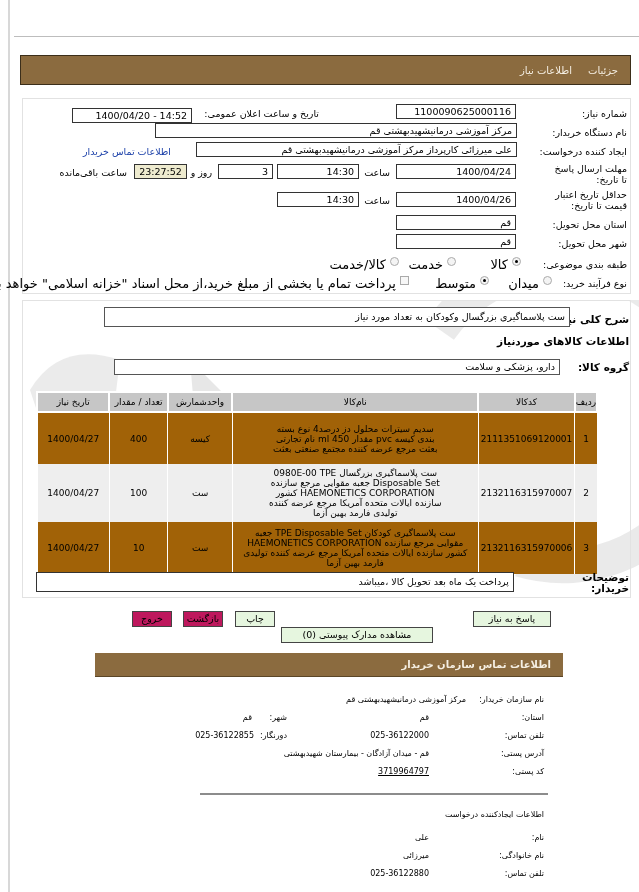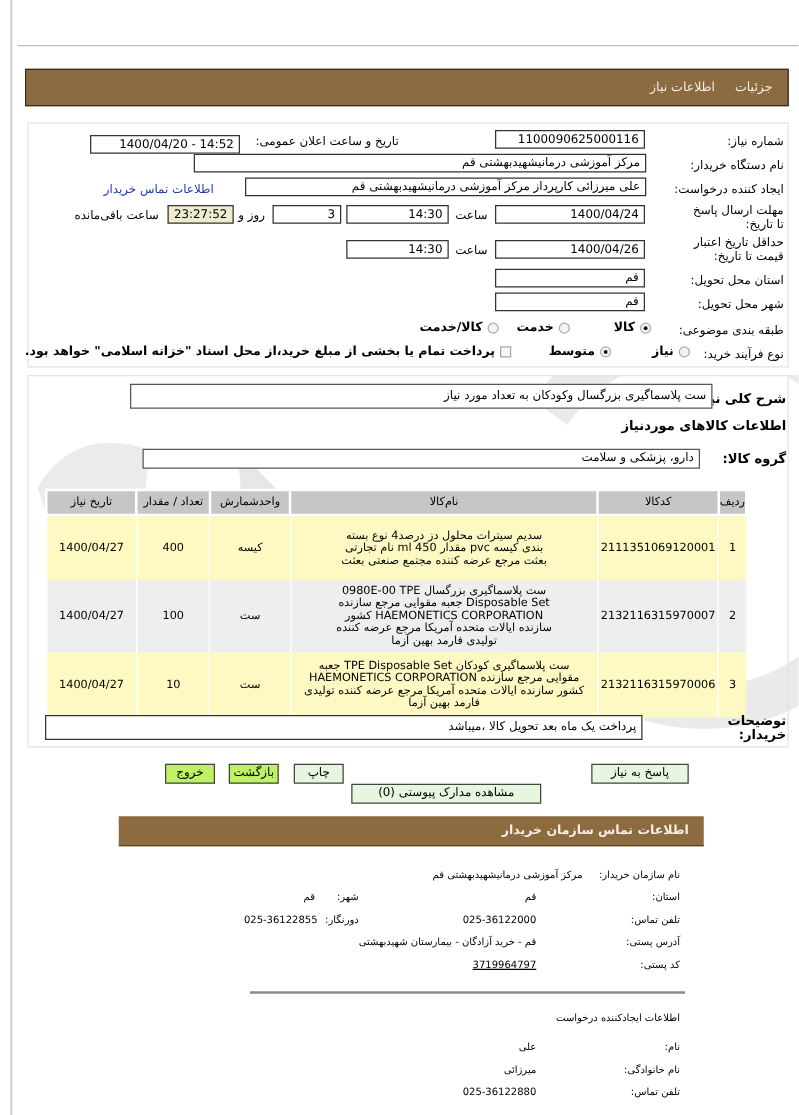--- a/index.html
+++ b/index.html
@@ -11,30 +11,30 @@
   .header-bar span { color: #f5efe3; font-size: 10px; text-align: right; }
   .card { position: absolute; border: 1px solid #e2e2e2; background: transparent; }
   .lbl { position: absolute; direction: rtl; text-align: right; font-size: 9.5px; white-space: nowrap; }
   .fld { position: absolute; border: 1px solid #333; background: #fff; height: 15px; font-size: 9.5px; line-height: 13px; padding: 0 4px; direction: rtl; text-align: right; white-space: nowrap; overflow: hidden; }
   .fld.ltr { direction: ltr; text-align: right; }
   .fld.timer { background: #eeebcf; text-align: center; direction: ltr; }
   .link { color: #1a3fa8; }
   .radio { display: inline-block; width: 9px; height: 9px; border-radius: 50%; border: 1px solid #aaa; background: #f4f4f4; vertical-align: middle; position: relative; }
   .radio.on::after { content: ""; position: absolute; left: 2px; top: 2px; width: 3px; height: 3px; border-radius: 50%; background: #000; }
   .chk { display: inline-block; width: 9px; height: 9px; border: 1px solid #aaa; background: #f7f7f7; vertical-align: middle; }
-  .opt { position: absolute; direction: rtl; display: flex; align-items: center; gap: 4px; font-size: 10px; white-space: nowrap; font-weight: bold; }
+  .opt { position: absolute; direction: rtl; display: flex; align-items: flex-start; gap: 4px; font-size: 13px; white-space: nowrap; }
   .bold { font-weight: bold; font-size: 10.5px; }
   table.items { position: absolute; left: 36px; top: 391px; width: 562px; border-collapse: collapse; direction: rtl; font-size: 9px; }
   table.items th { background: #c6c6c6; font-weight: normal; height: 20px; border: 2px solid #fff; font-size: 9px; }
   table.items td { text-align: center; border-left: 1px solid #fff; padding: 2px 2px; line-height: 10px; }
-  table.items tr.odd td { background: #fef9c3; }
+  table.items tr.odd td { background: #a16207; }
   table.items tr.even td { background: #eeeeee; }
   .btn { position: absolute; height: 16px; border: 1px solid #444; font-size: 9.5px; line-height: 14px; text-align: center; direction: rtl; }
   .btn.green { background: #e6f6df; }
-  .btn.pink { background: #bef264; }
+  .btn.pink { background: #be185d; }
   .contact-bar { position: absolute; left: 95px; top: 653px; width: 468px; height: 24px; background: #8b6b3f; border-bottom: 1px solid #5b4627; }
   .contact-bar span { position: absolute; right: 12px; top: 6px; color: #f5efe3; font-weight: bold; font-size: 10px; direction: rtl; }
   .small { font-size: 8px; }
   .divider { position: absolute; left: 200px; top: 793px; width: 348px; height: 2px; background: #8c8c8c; }
   .watermark { position: absolute; pointer-events: none; }
 </style>
 </head>
 <body>
 
 <div class="left-rule"></div>
@@ -97,21 +97,21 @@
   <span>خدمت</span>
 </div>
 <div class="opt" style="right:240px;top:257px;">
   <span class="radio"></span>
   <span>کالا/خدمت</span>
 </div>
 
 <span class="lbl" style="right:12px;top:278px;">نوع فرآیند خرید:</span>
 <div class="opt" style="right:87px;top:276px;">
   <span class="radio"></span>
-  <span>نیاز</span>
+  <span>میدان</span>
 </div>
 <div class="opt" style="right:150px;top:276px;">
   <span class="radio on"></span>
   <span>متوسط</span>
 </div>
 <div class="opt" style="right:230px;top:276px;">
   <span class="chk"></span>
   <span>پرداخت تمام یا بخشی از مبلغ خرید،از محل اسناد "خزانه اسلامی" خواهد بود.</span>
 </div>
 
@@ -184,21 +184,21 @@
 <span class="lbl small" style="right:210px;top:713px;">قم</span>
 <span class="lbl small" style="right:352px;top:713px;">شهر:</span>
 <span class="lbl small" style="right:387px;top:713px;">قم</span>
 
 <span class="lbl small" style="right:95px;top:731px;">تلفن تماس:</span>
 <span class="lbl small" style="right:210px;top:731px;">025-36122000</span>
 <span class="lbl small" style="right:352px;top:731px;">دورنگار:</span>
 <span class="lbl small" style="right:385px;top:731px;">025-36122855</span>
 
 <span class="lbl small" style="right:95px;top:749px;">آدرس پستی:</span>
-<span class="lbl small" style="right:210px;top:749px;">قم - خرید آزادگان - بیمارستان شهیدبهشتی</span>
+<span class="lbl small" style="right:210px;top:749px;">قم - میدان آزادگان - بیمارستان شهیدبهشتی</span>
 
 <span class="lbl small" style="right:95px;top:767px;">کد پستی:</span>
 <span class="lbl small" style="right:210px;top:767px;text-decoration:underline;">3719964797</span>
 
 <div class="divider"></div>
 
 <span class="lbl small" style="right:95px;top:810px;">اطلاعات ایجادکننده درخواست</span>
 
 <span class="lbl small" style="right:95px;top:833px;">نام:</span>
 <span class="lbl small" style="right:210px;top:833px;">علی</span>

